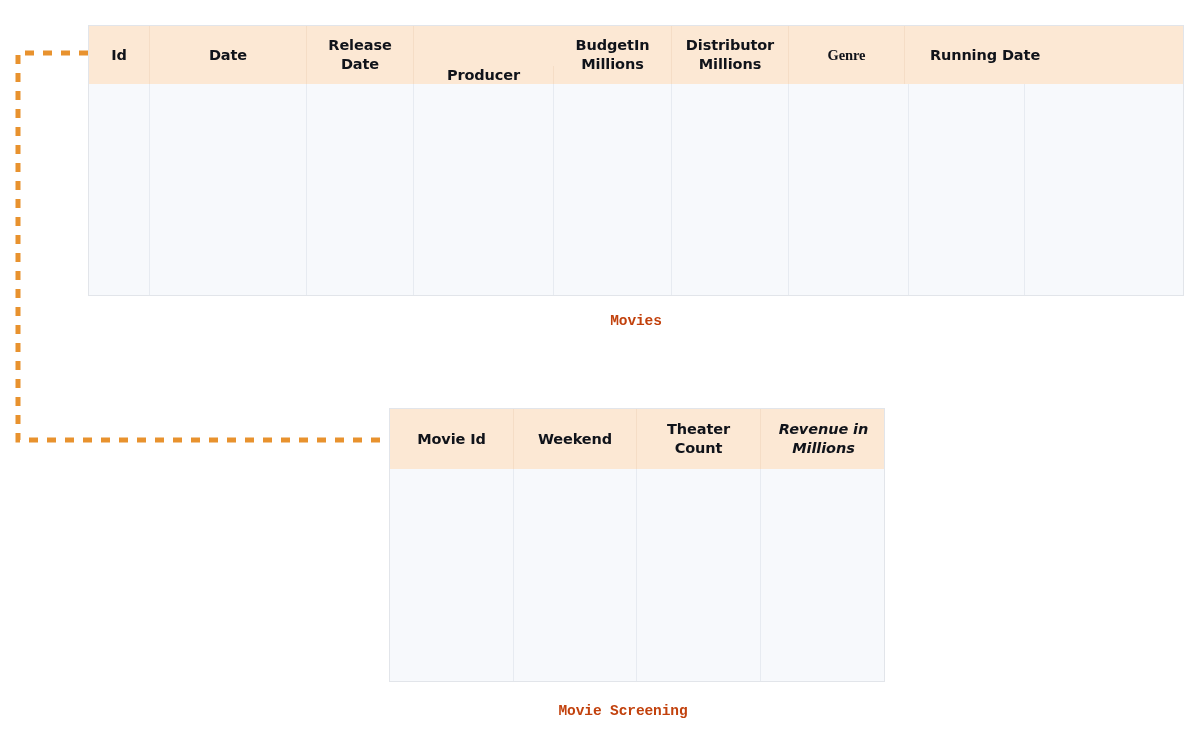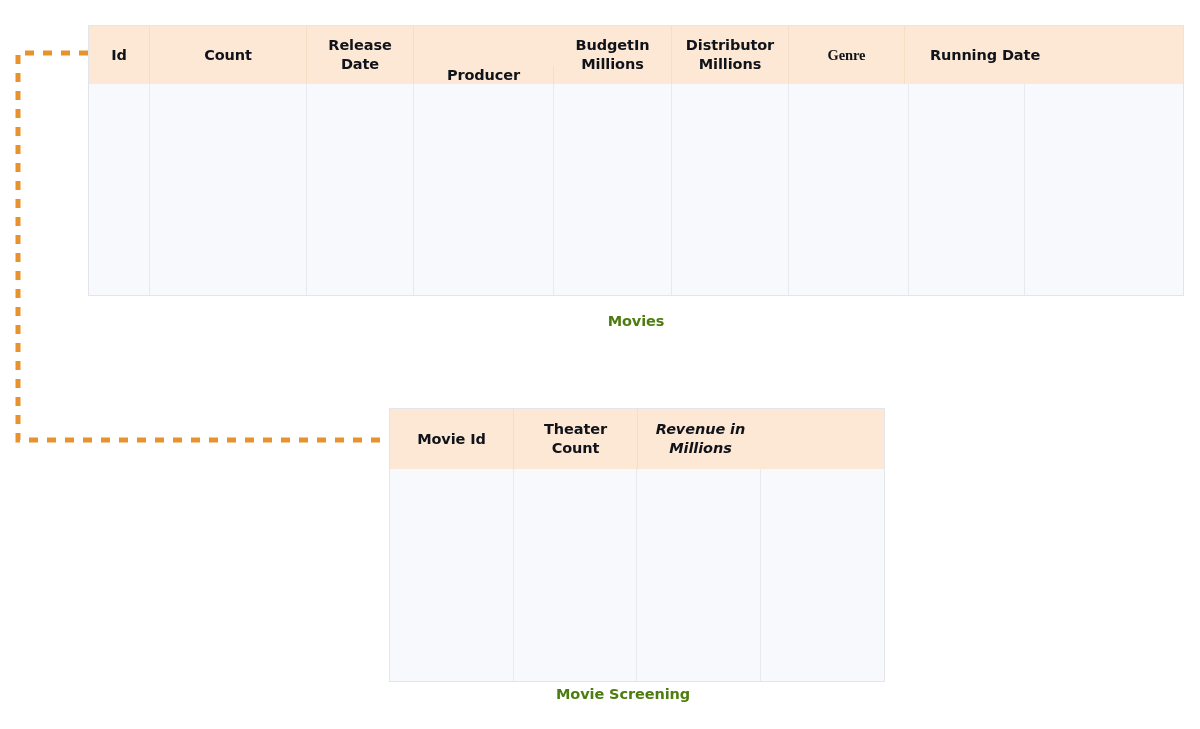--- a/index.html
+++ b/index.html
@@ -78,23 +78,24 @@
   }
   .body-cell:last-child { border-right: none; }
 
   .entity-caption {
     position: absolute;
     left: 0;
     width: 100%;
     text-align: center;
     font-size: 14.5px;
     font-weight: 700;
-    color: #4d7c0f;
+    color: #c2410c;
     letter-spacing: -0.1px;
     white-space: nowrap;
+    font-family: Liberation Mono, monospace;
   }
 
   
   .connector-svg {
     position: absolute;
     left: 0;
     top: 0;
     width: 1200px;
     height: 729px;
     pointer-events: none;
@@ -108,21 +109,21 @@
 
   <svg class="connector-svg" viewBox="0 0 1200 729" xmlns="http://www.w3.org/2000/svg">
     <path id="connector-path" fill="none" stroke="#e8922e" stroke-width="5" stroke-dasharray="9 9" stroke-linecap="butt" d="M 88 53 L 18 53 L 18 440 L 389 440"></path>
   </svg>
 
   <div id="entities-layer">
       <div class="entity" style="left: 88px; top: 25px; width: 1096px; height: 271px;">
         <div class="entity-table" style="width: 1096px; height: 271px;">
           <div class="header-row" style="height: 58px;">
             <div class="header-cell" style="flex: 0 0 61px; width: 61px;">Id</div>
-            <div class="header-cell" style="flex: 0 0 157px; width: 157px;">Count</div>
+            <div class="header-cell" style="flex: 0 0 157px; width: 157px;">Date</div>
             <div class="header-cell" style="flex: 0 0 107px; width: 107px;">Release Date</div>
             <div class="header-cell" style="flex: 0 0 140px; width: 140px; margin-top: 40px;">Producer</div>
             <div class="header-cell" style="flex: 0 0 118px; width: 118px;">BudgetIn Millions</div>
             <div class="header-cell" style="flex: 0 0 117px; width: 117px;">Distributor Millions</div>
             <div class="header-cell" style="flex: 0 0 116px; width: 116px; font-family: Liberation Serif, serif;">Genre</div>
             <div class="header-cell" style="flex: 0 0 160px; width: 160px;">Running Date</div>
           </div>
           <div class="body-row">
             <div class="body-cell" style="flex: 0 0 61px; width: 61px;"></div>
             <div class="body-cell" style="flex: 0 0 157px; width: 157px;"></div>
@@ -134,27 +135,28 @@
             <div class="body-cell" style="flex: 0 0 116px; width: 116px;"></div>
             <div class="body-cell" style="flex: 0 0 160px; width: 160px;"></div>
           </div>
         </div>
         <div class="entity-caption" style="top: 288px;">Movies</div>
       </div>
       <div class="entity" style="left: 389px; top: 408px; width: 468px; height: 274px; border-radius: 15px;">
         <div class="entity-table" style="width: 496px; height: 274px;">
           <div class="header-row" style="height: 60px;">
             <div class="header-cell" style="flex: 0 0 124px; width: 124px;">Movie Id</div>
+            <div class="header-cell" style="flex: 0 0 123px; width: 123px;">Weekend</div>
             <div class="header-cell" style="flex: 0 0 124px; width: 124px;">Theater Count</div>
             <div class="header-cell" style="flex: 0 0 125px; width: 125px; font-style: italic;">Revenue in Millions</div>
           </div>
           <div class="body-row">
             <div class="body-cell" style="flex: 0 0 124px; width: 124px;"></div>
             <div class="body-cell" style="flex: 0 0 123px; width: 123px;"></div>
             <div class="body-cell" style="flex: 0 0 124px; width: 124px;"></div>
             <div class="body-cell" style="flex: 0 0 125px; width: 125px;"></div>
           </div>
         </div>
-        <div class="entity-caption" style="top: 278px;">Movie Screening</div>
+        <div class="entity-caption" style="top: 295px;">Movie Screening</div>
       </div>
     </div>
 
 </div>
 
 </body></html>

